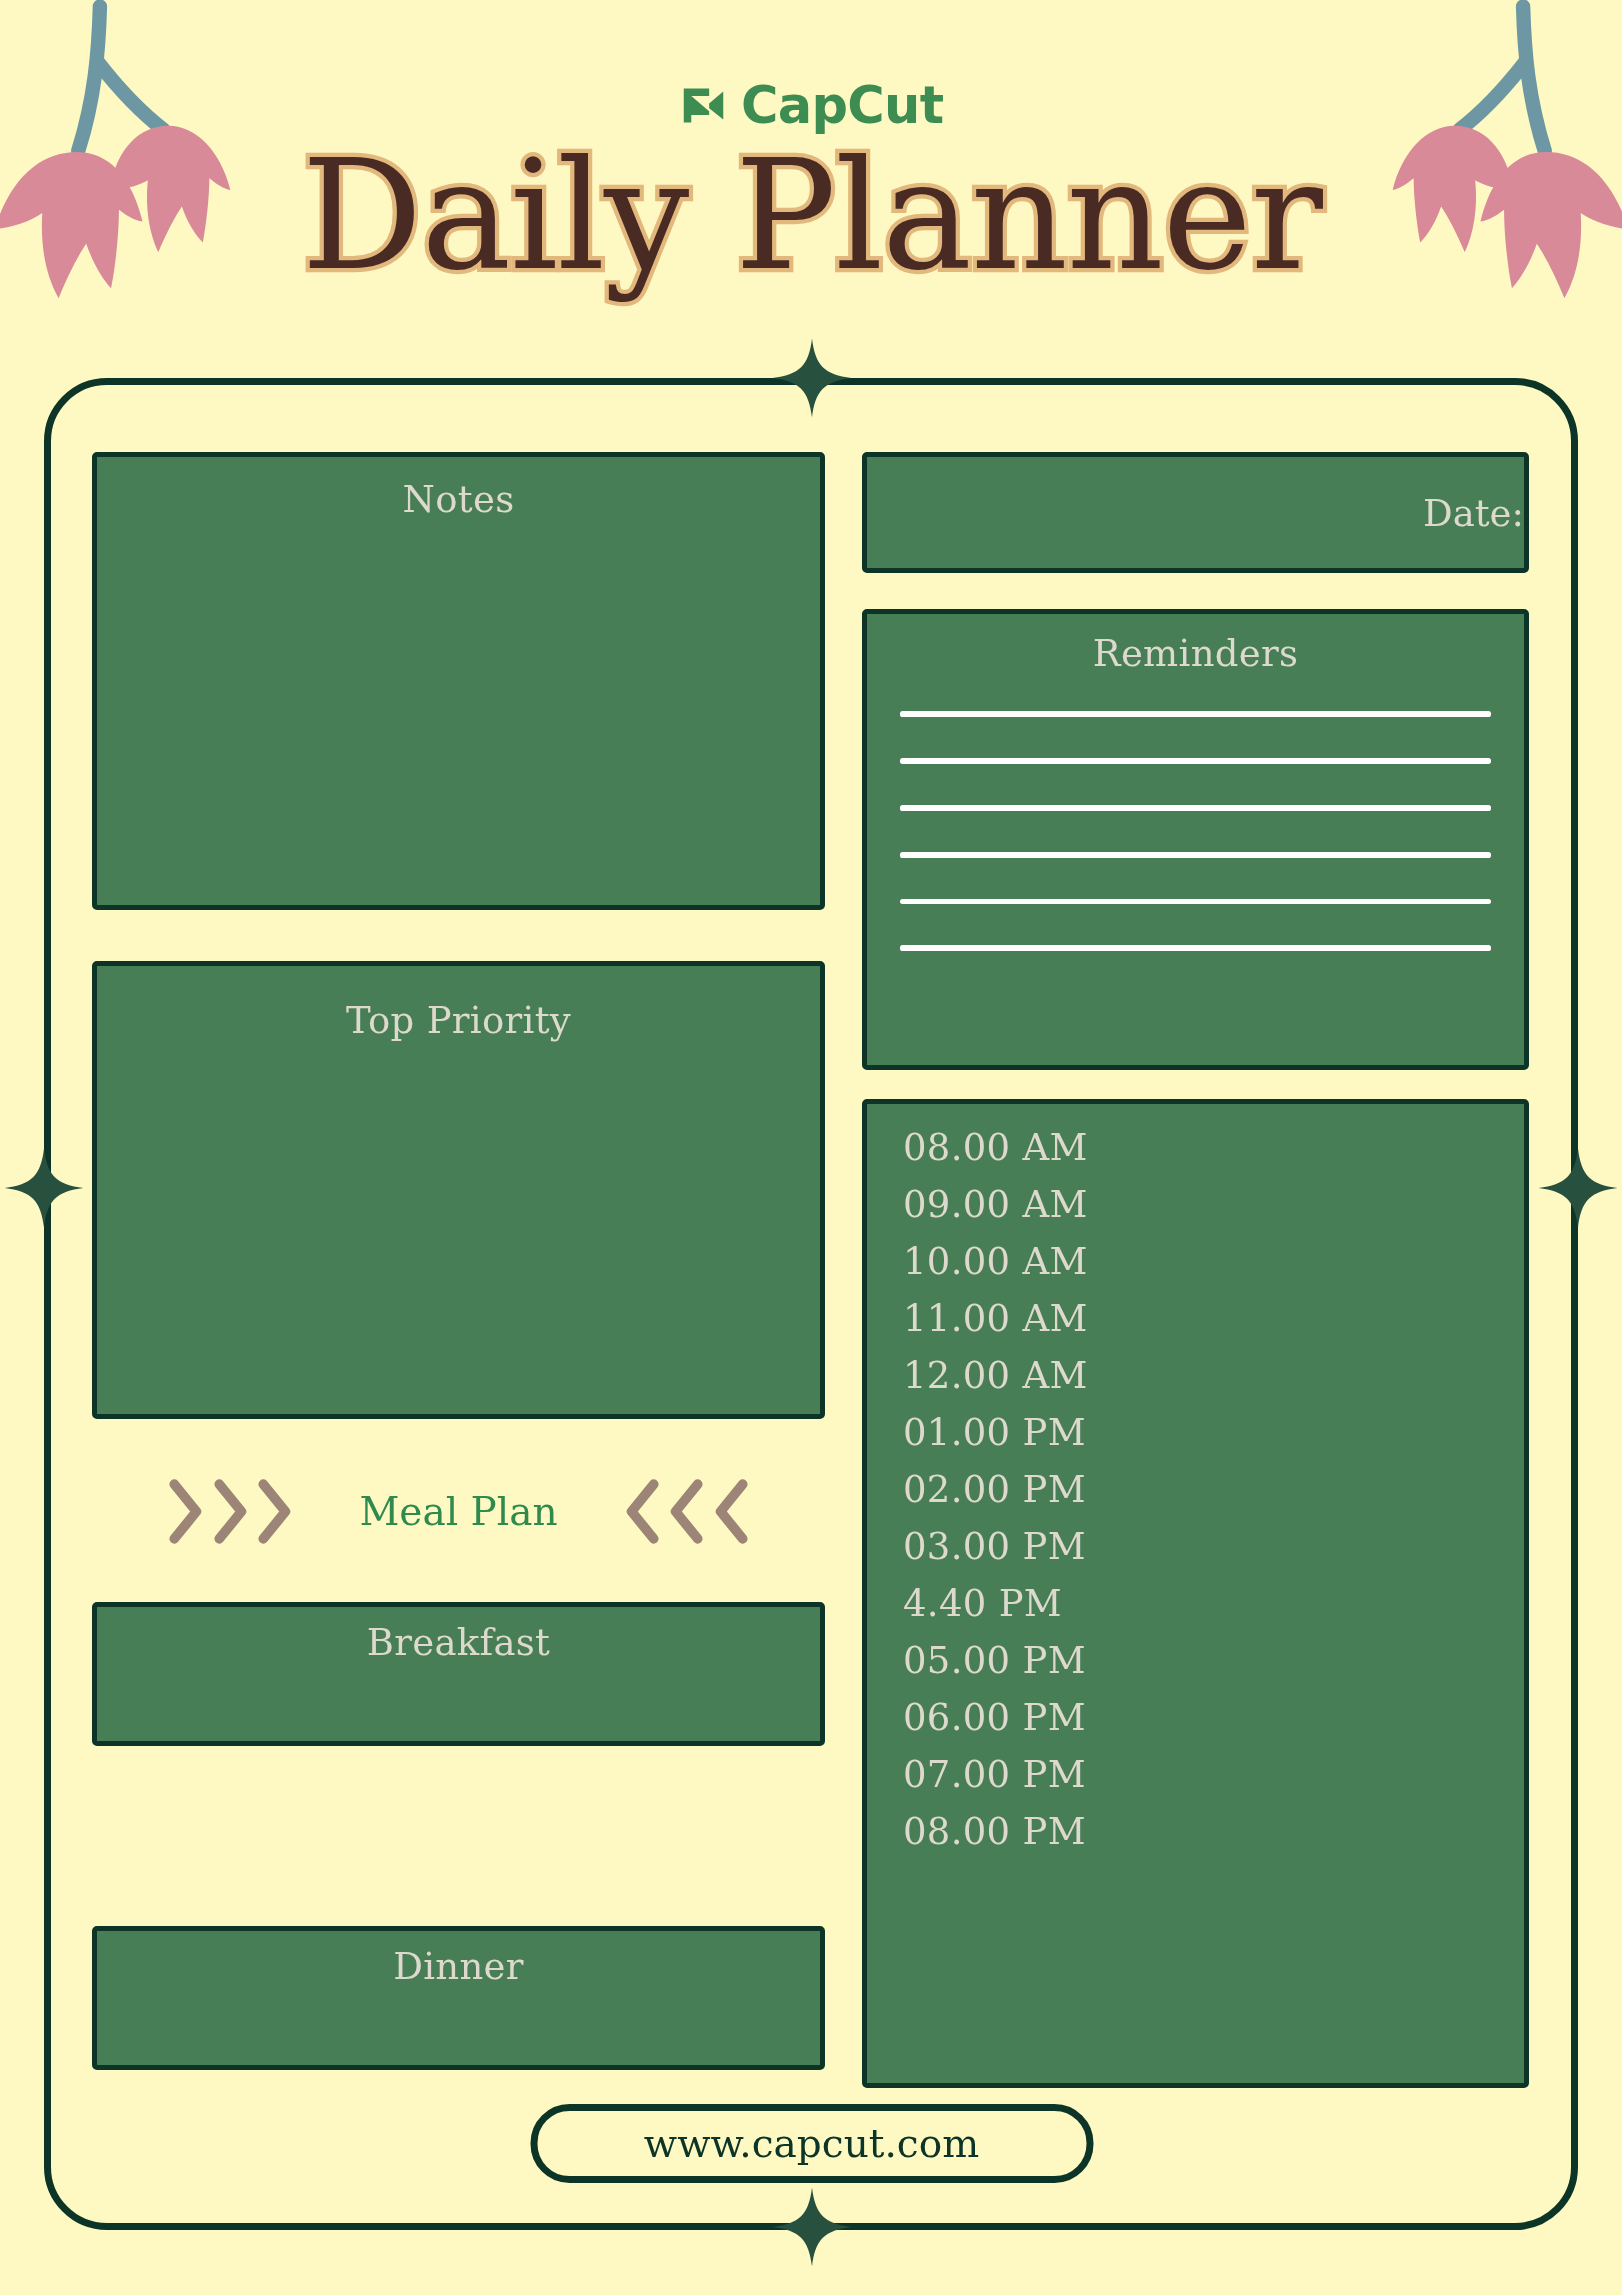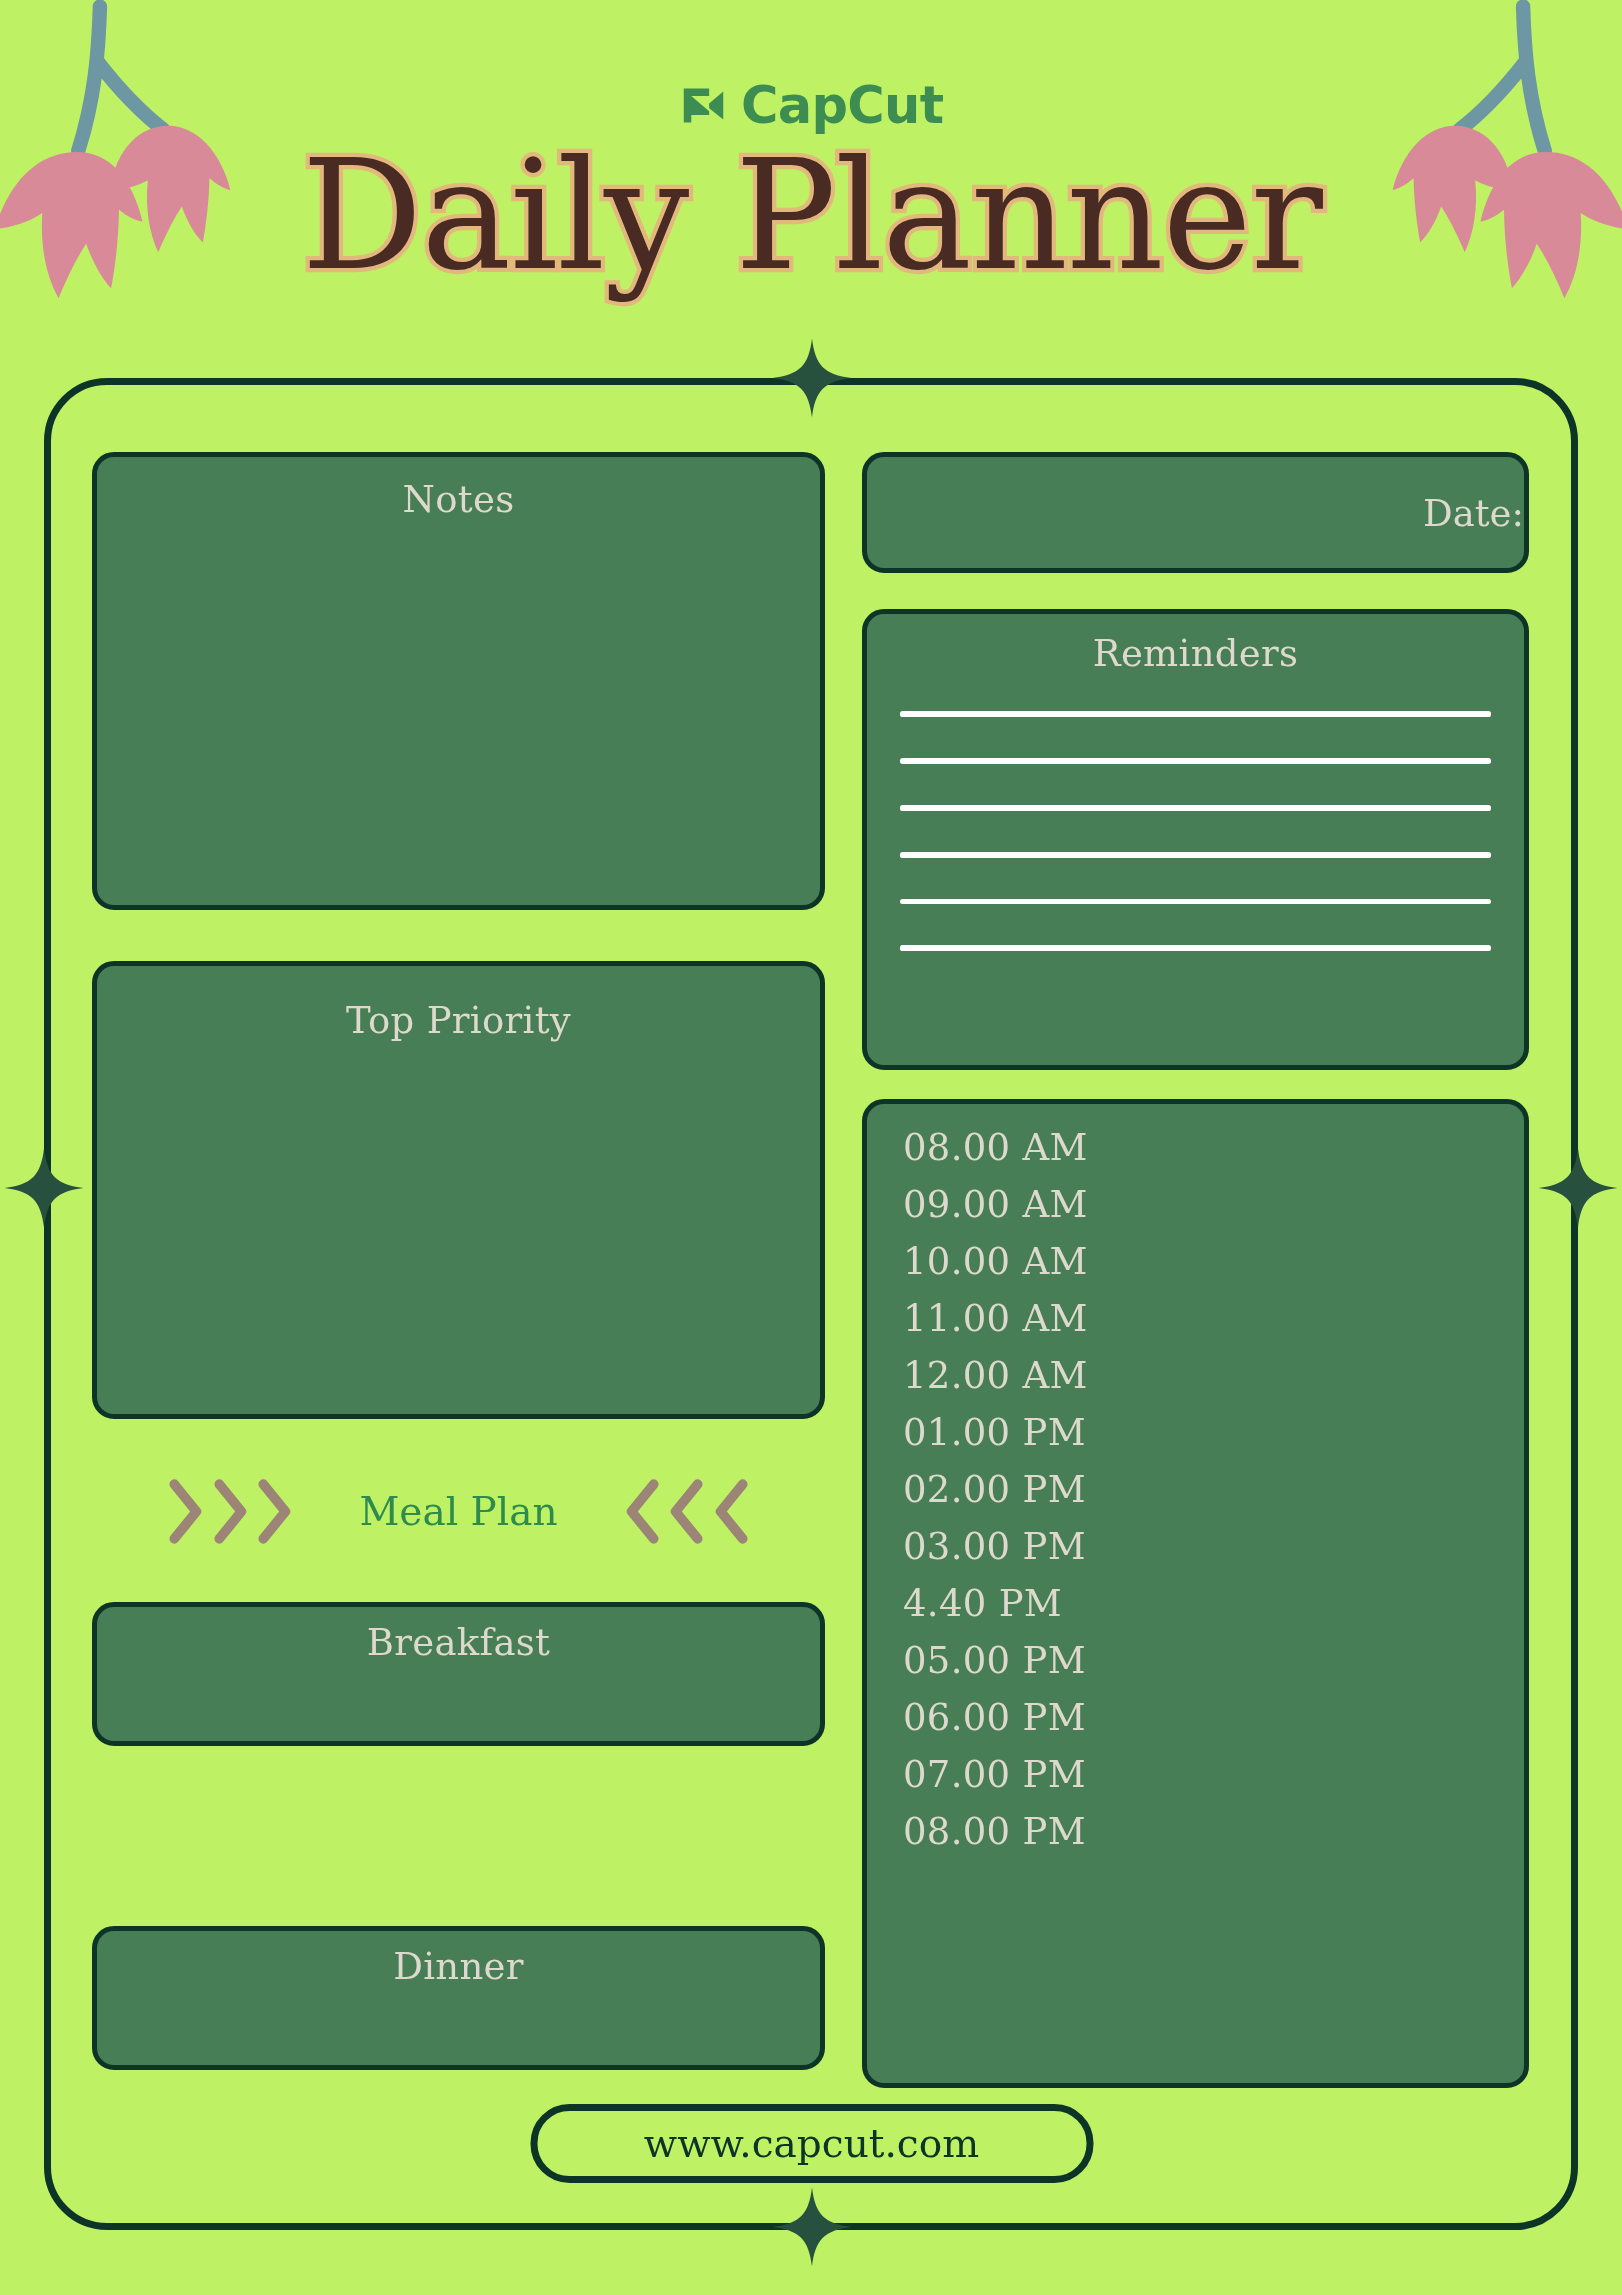--- a/index.html
+++ b/index.html
@@ -4,21 +4,21 @@
 <style>
   html, body {
     margin: 0;
     padding: 0;
     background: #ffffff;
   }
   .page {
     position: relative;
     width: 1623px;
     height: 2295px;
-    background: #bef264;
+    background: #fef9c3;
     overflow: hidden;
     font-family: "Liberation Sans", sans-serif;
   }
 
   
   .flower-cluster {
     position: absolute;
     top: 0;
     width: 308px;
     height: 308px;
@@ -86,21 +86,21 @@
   .sparkle-top    { left: 50%; top: 378px;  transform: translate(-50%, -50%); }
   .sparkle-bottom { left: 50%; top: 2227px; transform: translate(-50%, -50%); }
   .sparkle-left   { left: 44px;  top: 1188px; transform: translate(-50%, -50%); }
   .sparkle-right  { left: 1578px; top: 1188px; transform: translate(-50%, -50%); }
 
   
   .card {
     position: absolute;
     background: #487e55;
     border: 5.9px solid #0d3527;
-    border-radius: 22px;
+    border-radius: 5px;
     box-sizing: border-box;
   }
   .card-title {
     text-align: center;
     color: #ddd9cd;
     font-family: "DejaVu Serif", serif;
     font-weight: 400;
     font-size: 37px;
     line-height: 1;
     letter-spacing: 0.3px;

